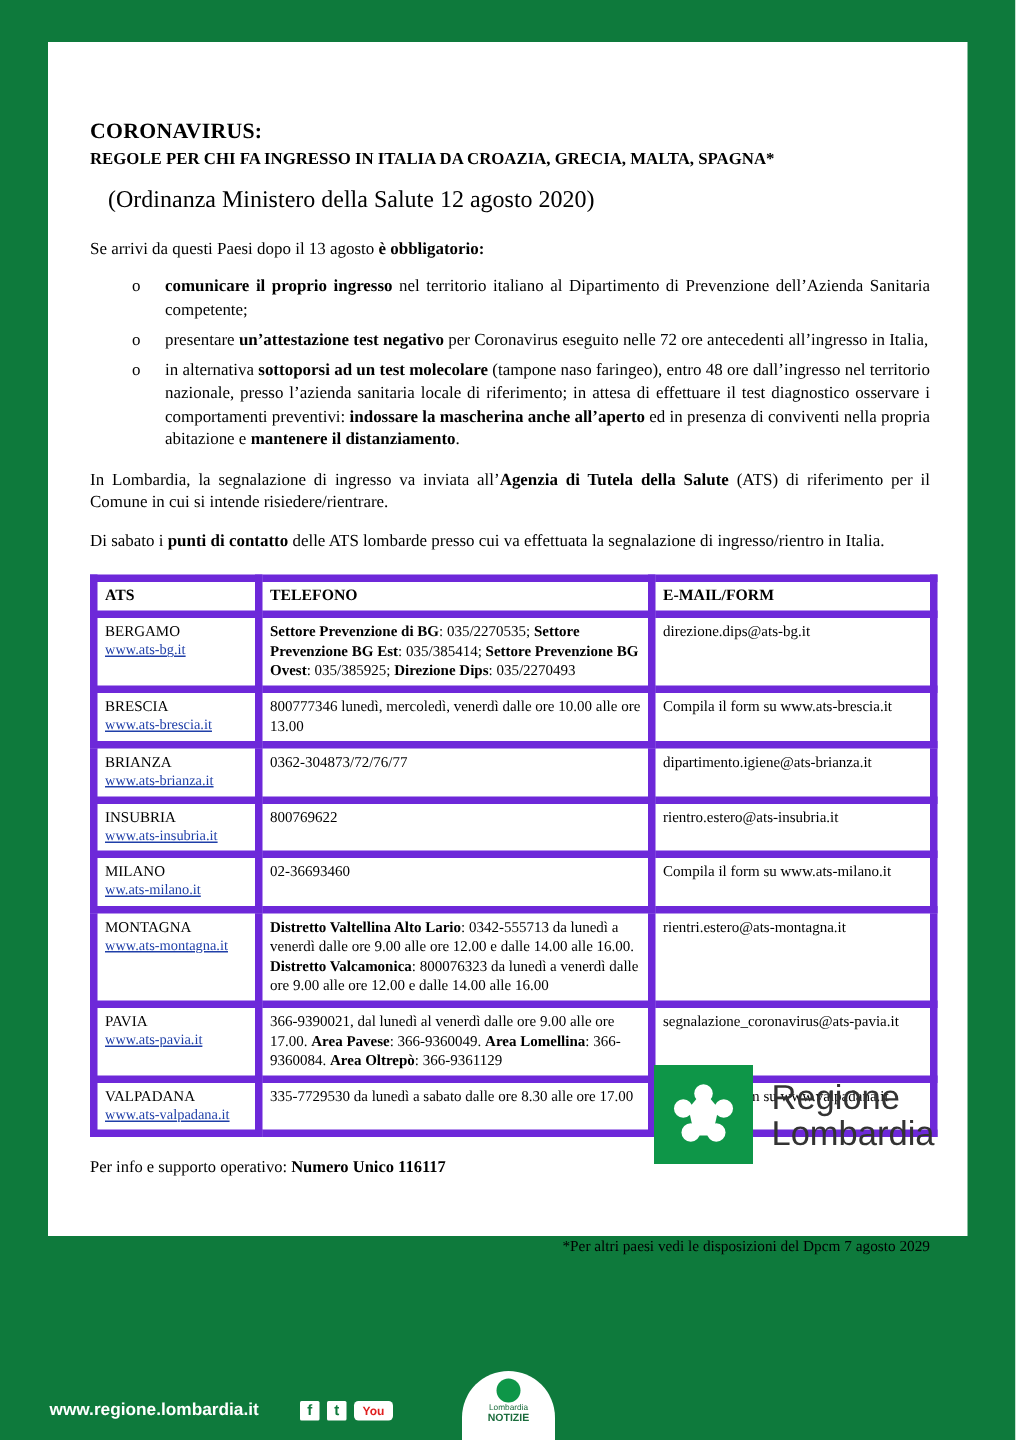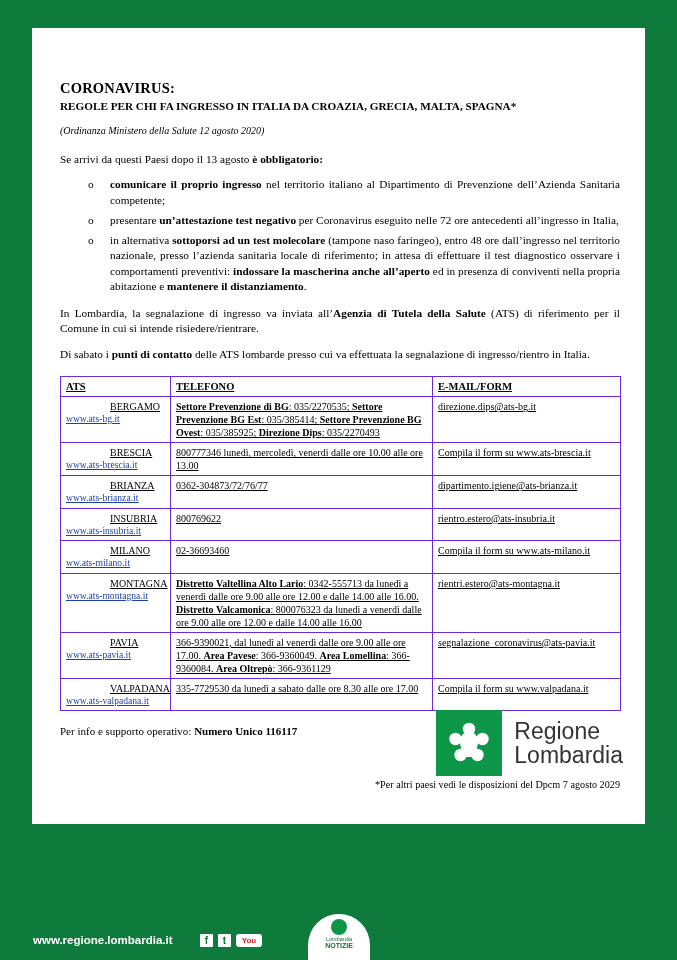--- a/index.html
+++ b/index.html
@@ -34,23 +34,22 @@
     margin: 0 0 3px 0;
     color: #000;
   }
   .subtitle {
     font-size: 11.2px;
     font-weight: bold;
     margin: 0 0 13px 0;
     color: #000;
   }
   .ordinanza {
-    font-size: 10px;
-    font-style: italic;
-    margin: 0 0 16px 0;
+    font-size: 16px;
+    margin: 0 0 16px 12px;
     color: #000;
   }
   p.body {
     font-size: 11.3px;
     line-height: 1.35;
     margin: 0 0 10px 0;
     color: #000;
     text-align: justify;
   }
   ul.bullets {
@@ -74,38 +73,37 @@
   }
   b, strong { font-weight: bold; }
   
   table.ats {
     border-collapse: collapse;
     width: 100%;
     margin-top: 14px;
     table-layout: fixed;
   }
   table.ats th, table.ats td {
-    border: 1px solid #6d28d9;
+    border: 5px solid #6d28d9;
     vertical-align: top;
     padding: 3px 5px;
     font-size: 10px;
     line-height: 1.3;
     color: #000;
-    text-decoration: underline;
   }
   table.ats th {
     font-weight: bold;
     font-size: 10.5px;
     text-align: left;
   }
   col.c1 { width: 110px; }
   col.c2 { width: 262px; }
   col.c3 { width: 188px; }
   td.ats-name { font-size: 10px; }
-  td.ats-name .nm { display: block; margin-left: 44px; }
+  td.ats-name .nm { display: block; }
   td.ats-name .lnk {
     display: block;
     color: #1f3fa8;
     text-decoration: underline;
     font-size: 9.6px;
   }
   .footer-note {
     font-size: 11px;
     margin-top: 14px;
     color: #000;

